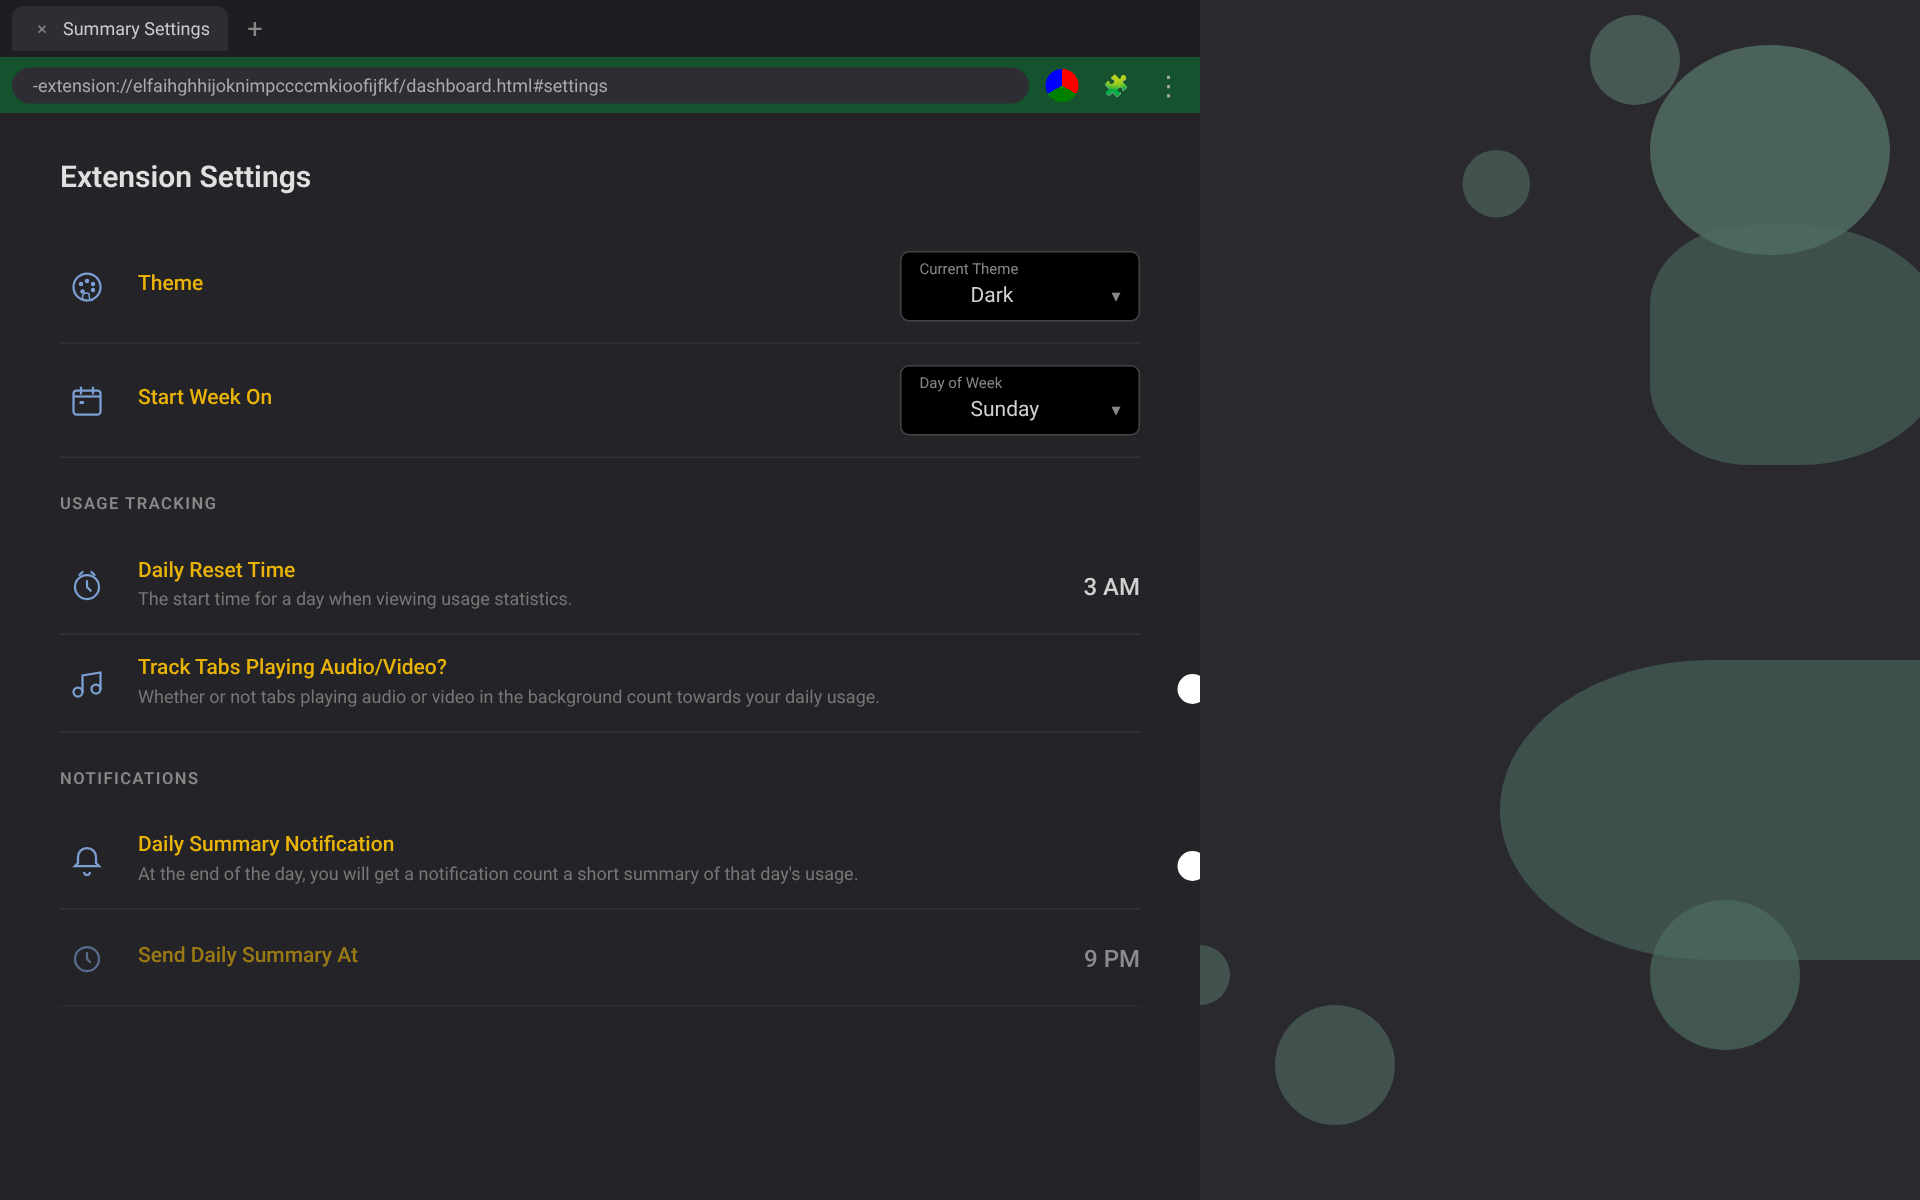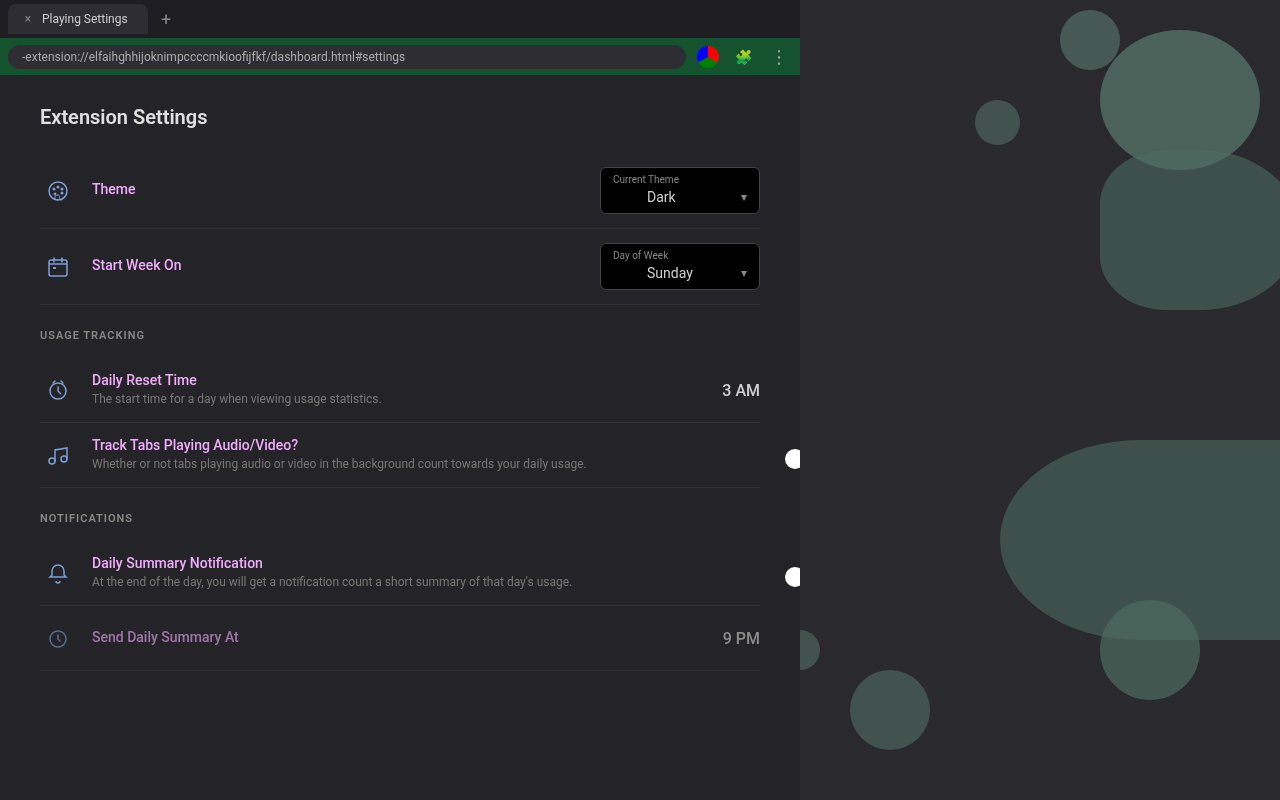--- a/index.html
+++ b/index.html
@@ -306,21 +306,21 @@
       justify-content: center;
       margin-right: 16px;
       flex-shrink: 0;
     }
 
     .setting-info {
       flex: 1;
     }
 
     .setting-name {
-      color: #f0abfc;
+      color: #eab308;
       font-size: 14px;
       font-weight: 500;
       margin-bottom: 3px;
     }
 
     .setting-desc {
       color: #777;
       font-size: 12px;
       line-height: 1.4;
     }
@@ -438,21 +438,21 @@
   <div class="stayfree-label">STAYFREE</div>
   <div class="dark-theme-title">Dark Theme</div>
   <div class="customize-text">Customize StayFree to fit your style!</div>
 </div>
 
 <div class="browser-chrome">
 
   <div class="tab-bar">
     <div class="tab">
       <span class="tab-close">×</span>
-      <span class="tab-title">Playing Settings</span>
+      <span class="tab-title">Summary Settings</span>
     </div>
     <div class="new-tab-btn">+</div>
   </div>
 
   <div class="address-bar-row">
     <div class="address-bar">
       <span style="color:#aaa;font-size:12px;">-extension://elfaihghhijoknimpccccmkioofijfkf/dashboard.html#settings</span>
     </div>
     <div class="browser-icon">
       <div class="chrome-circle"></div>

